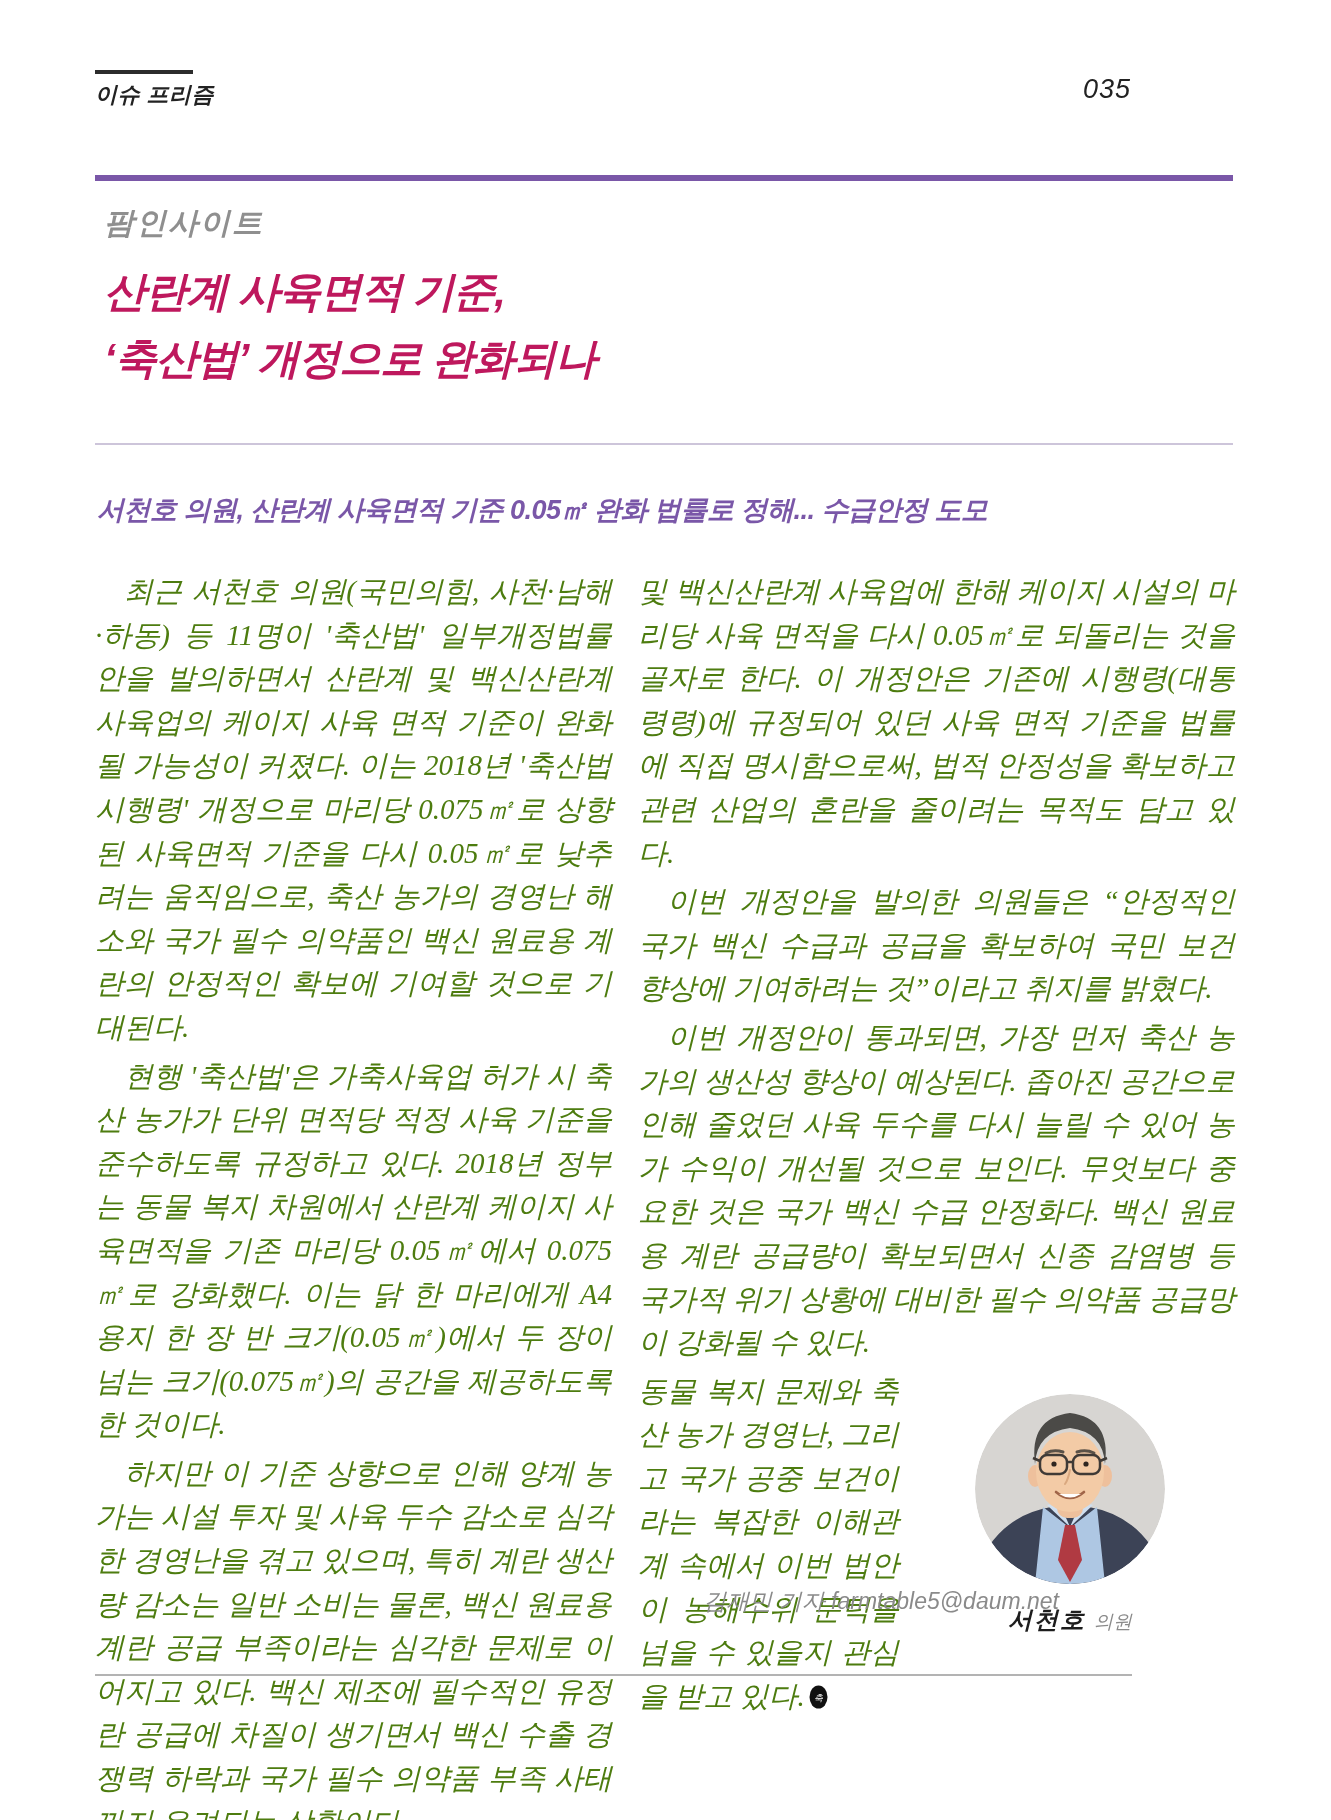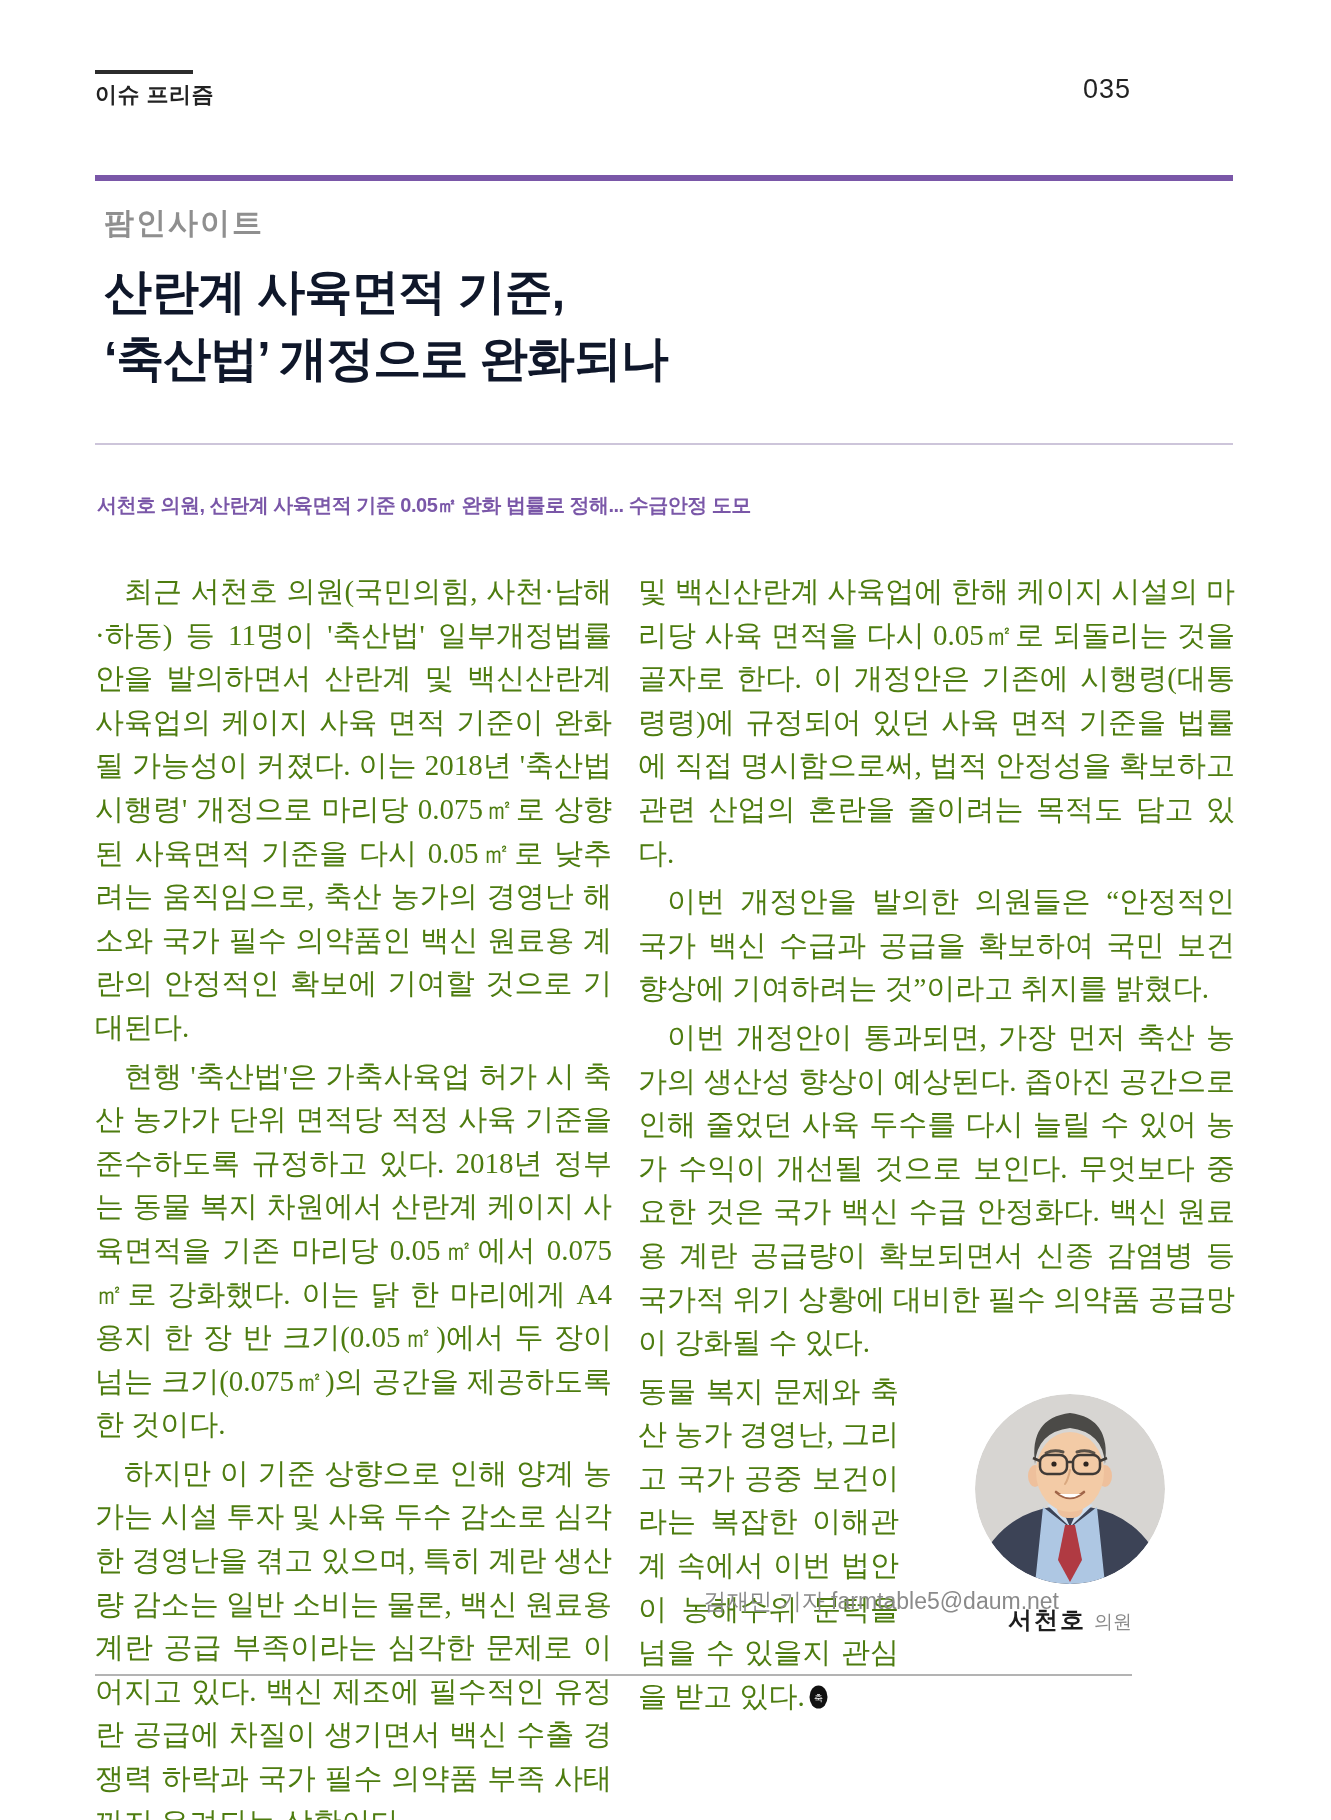--- a/index.html
+++ b/index.html
@@ -1,33 +1,33 @@
 <!DOCTYPE html>
 <html lang="ko"><head>
 <meta charset="utf-8">
 <style>
   html,body{margin:0;padding:0;background:#ffffff;}
   .page{position:relative;width:1257px;height:1820px;background:#ffffff;overflow:hidden;
-        font-family:"Liberation Sans",sans-serif;}
+        font-family:"Liberation Sans",sans-serif;font-style:italic;}
 
   
   .kicker-rule{position:absolute;left:95px;top:70px;width:98px;height:4px;background:#2c2c2c;}
   .kicker{position:absolute;left:95px;top:80px;font-size:22px;font-weight:bold;color:#222;letter-spacing:0.5px;}
   .page-number{position:absolute;left:1083px;top:74px;font-size:27px;color:#222;letter-spacing:1px;}
 
   
   .accent-bar{position:absolute;left:95px;top:175px;width:1138px;height:6px;background:#7a57a8;}
 
   
   .head-block{position:absolute;left:104px;top:203px;width:1040px;text-align:left;}
   .category{font-size:30px;font-weight:bold;color:#8f8f8f;letter-spacing:2px;}
-  .headline{margin:14px 0 11px 0;font-size:48px;line-height:67px;font-weight:bold;color:#0f172a;letter-spacing:-1px;}
+  .headline{margin:14px 0 11px 0;font-size:42px;line-height:67px;font-weight:bold;color:#be185d;letter-spacing:-1px;}
   .hl-line{display:block;}
   .thin-divider{position:absolute;left:95px;top:443px;width:1138px;height:2px;background:#cdc5da;}
-  .subtitle{position:absolute;left:97px;top:492px;font-size:20px;font-weight:bold;color:#7a57a8;letter-spacing:-0.5px;}
+  .subtitle{position:absolute;left:97px;top:492px;font-size:27px;font-weight:bold;color:#7a57a8;letter-spacing:-0.5px;}
 
   
   .col{position:absolute;top:570px;}
   .col-left{left:95px;width:517px;}
   .col-right{left:638px;width:597px;}
   .body-p{margin:0 0 5px 0;font-family:"Liberation Serif",serif;font-size:29px;line-height:43.6px;
           color:#4d7c0f;text-align:justify;word-break:break-all;}
   .indent{text-indent:29px;}
 
   

